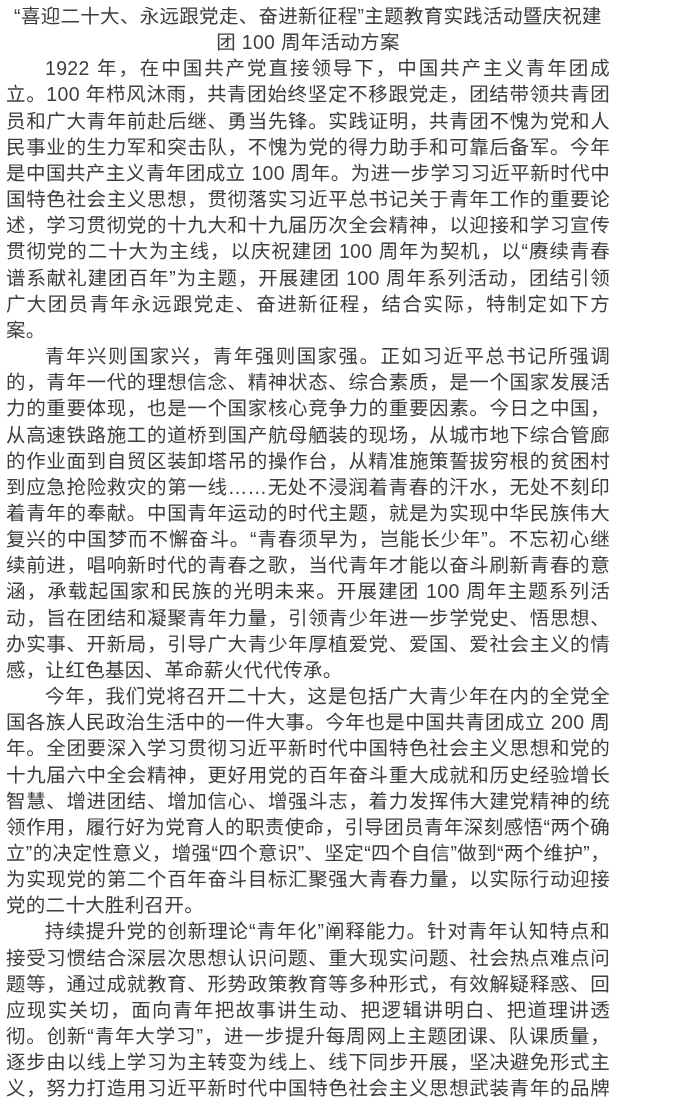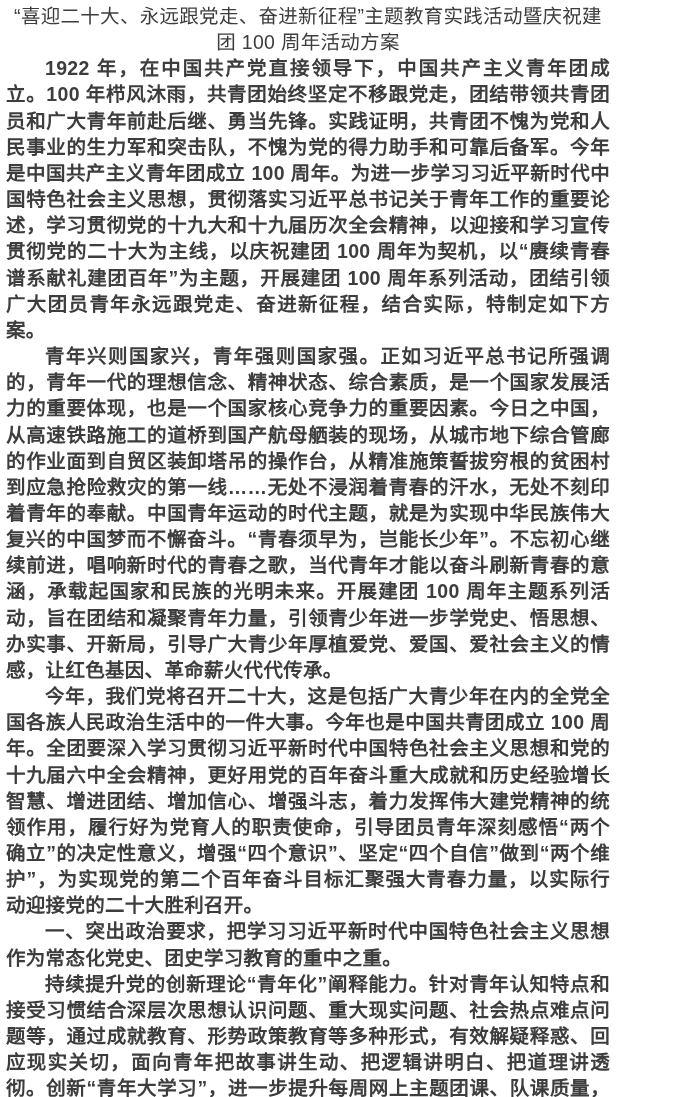--- a/index.html
+++ b/index.html
@@ -27,28 +27,26 @@
     font-weight: normal;
     text-align: center;
     text-indent: 0;
   }
   p.para {
     margin: 0;
     padding: 0;
     text-align: justify;
     text-indent: 2em;
     word-break: break-all;
-    font-weight: bold;
   }
 </style>
 </head>
 <body>
 
 <div class="page" style="color: rgb(61, 61, 61); background: rgb(255, 255, 255);">
   <h1 class="doc-title">“喜迎二十大、永远跟党走、奋进新征程”主题教育实践活动暨庆祝建团 100 周年活动方案</h1>
   <div>
       <p class="para body">1922 年，在中国共产党直接领导下，中国共产主义青年团成立。100 年栉风沐雨，共青团始终坚定不移跟党走，团结带领共青团员和广大青年前赴后继、勇当先锋。实践证明，共青团不愧为党和人民事业的生力军和突击队，不愧为党的得力助手和可靠后备军。今年是中国共产主义青年团成立 100 周年。为进一步学习习近平新时代中国特色社会主义思想，贯彻落实习近平总书记关于青年工作的重要论述，学习贯彻党的十九大和十九届历次全会精神，以迎接和学习宣传贯彻党的二十大为主线，以庆祝建团 100 周年为契机，以“赓续青春谱系献礼建团百年”为主题，开展建团 100 周年系列活动，团结引领广大团员青年永远跟党走、奋进新征程，结合实际，特制定如下方案。</p>
       <p class="para body">青年兴则国家兴，青年强则国家强。正如习近平总书记所强调的，青年一代的理想信念、精神状态、综合素质，是一个国家发展活力的重要体现，也是一个国家核心竞争力的重要因素。今日之中国，从高速铁路施工的道桥到国产航母舾装的现场，从城市地下综合管廊的作业面到自贸区装卸塔吊的操作台，从精准施策誓拔穷根的贫困村到应急抢险救灾的第一线……无处不浸润着青春的汗水，无处不刻印着青年的奉献。中国青年运动的时代主题，就是为实现中华民族伟大复兴的中国梦而不懈奋斗。“青春须早为，岂能长少年”。不忘初心继续前进，唱响新时代的青春之歌，当代青年才能以奋斗刷新青春的意涵，承载起国家和民族的光明未来。开展建团 100 周年主题系列活动，旨在团结和凝聚青年力量，引领青少年进一步学党史、悟思想、办实事、开新局，引导广大青少年厚植爱党、爱国、爱社会主义的情感，让红色基因、革命薪火代代传承。</p>
-      <p class="para body">今年，我们党将召开二十大，这是包括广大青少年在内的全党全国各族人民政治生活中的一件大事。今年也是中国共青团成立 100 周年。全团要深入学习贯彻习近平新时代中国特色社会主义思想和党的十九届六中全会精神，更好用党的百年奋斗重大成就和历史经验增长智慧、增进团结、增加信心、增强斗志，着力发挥伟大建党精神的统领作用，履行好为党育人的职责使命，引导团员青年深刻感悟“两个确立”的决定性意义，增强“四个意识”、坚定“四个自信”做到“两个维护”，为实现党的第二个百年奋斗目标汇聚强大青春力量，以实际行动迎接党的二十大胜利召开。</p>
-      <p class="para body">一、突出政治要求，把学习习近平新时代中国特色社会主义思想作为常态化党史、团史学习教育的重中之重。</p>
+      <p class="para body">今年，我们党将召开二十大，这是包括广大青少年在内的全党全国各族人民政治生活中的一件大事。今年也是中国共青团成立 200 周年。全团要深入学习贯彻习近平新时代中国特色社会主义思想和党的十九届六中全会精神，更好用党的百年奋斗重大成就和历史经验增长智慧、增进团结、增加信心、增强斗志，着力发挥伟大建党精神的统领作用，履行好为党育人的职责使命，引导团员青年深刻感悟“两个确立”的决定性意义，增强“四个意识”、坚定“四个自信”做到“两个维护”，为实现党的第二个百年奋斗目标汇聚强大青春力量，以实际行动迎接党的二十大胜利召开。</p>
       <p class="para body">持续提升党的创新理论“青年化”阐释能力。针对青年认知特点和接受习惯结合深层次思想认识问题、重大现实问题、社会热点难点问题等，通过成就教育、形势政策教育等多种形式，有效解疑释惑、回应现实关切，面向青年把故事讲生动、把逻辑讲明白、把道理讲透彻。创新“青年大学习”，进一步提升每周网上主题团课、队课质量，逐步由以线上学习为主转变为线上、线下同步开展，坚决避免形式主义，努力打造用习近平新时代中国特色社会主义思想武装青年的品牌项目。推进“青年讲师团”计划。遴选培训一批政策理论素养深、翻译转化能力强、现场宣讲效果好的青年宣讲骨干，常态化深入基层、走到青年身边，围绕重大主题和青年思想困惑，面对面开展对象化、分众化、互动式宣讲。</p>
     </div>
 </div>
 
 </body></html>

